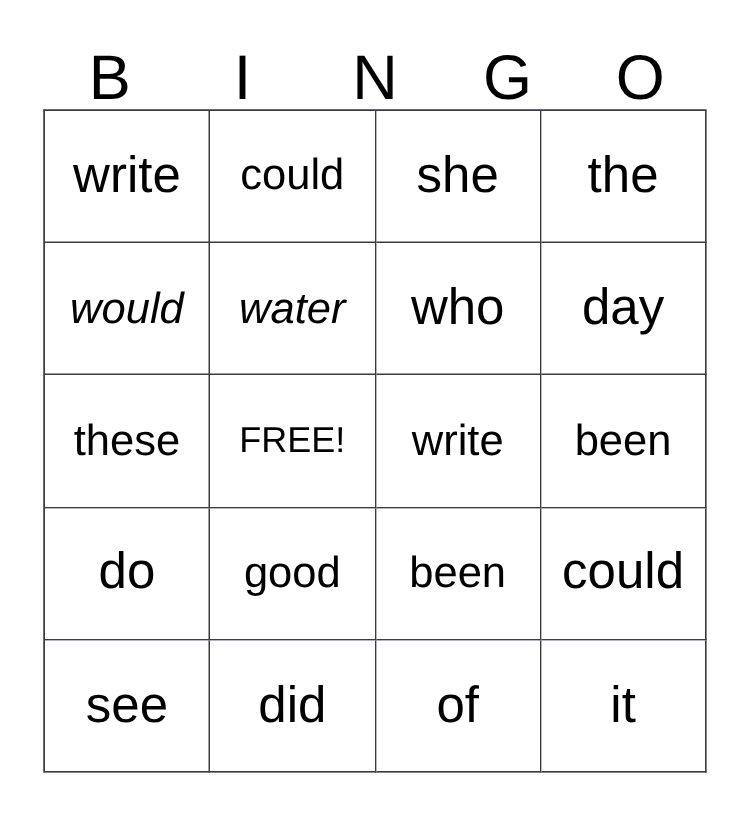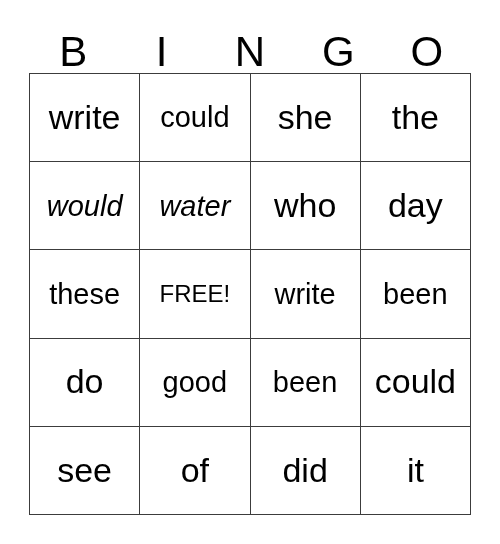--- a/index.html
+++ b/index.html
@@ -166,24 +166,24 @@
       <div class="cell fit-l">
           <span class="cell-text">could</span>
         </div>
     </div>
 
     <div class="grid-row">
       <div class="cell fit-l">
           <span class="cell-text">see</span>
         </div>
       <div class="cell fit-l">
-          <span class="cell-text">of</span>
+          <span class="cell-text">did</span>
         </div>
       <div class="cell fit-l">
-          <span class="cell-text">did</span>
+          <span class="cell-text">of</span>
         </div>
       <div class="cell fit-l">
           <span class="cell-text">it</span>
         </div>
     </div>
 
   </div>
 </div>
 
 </body></html>

